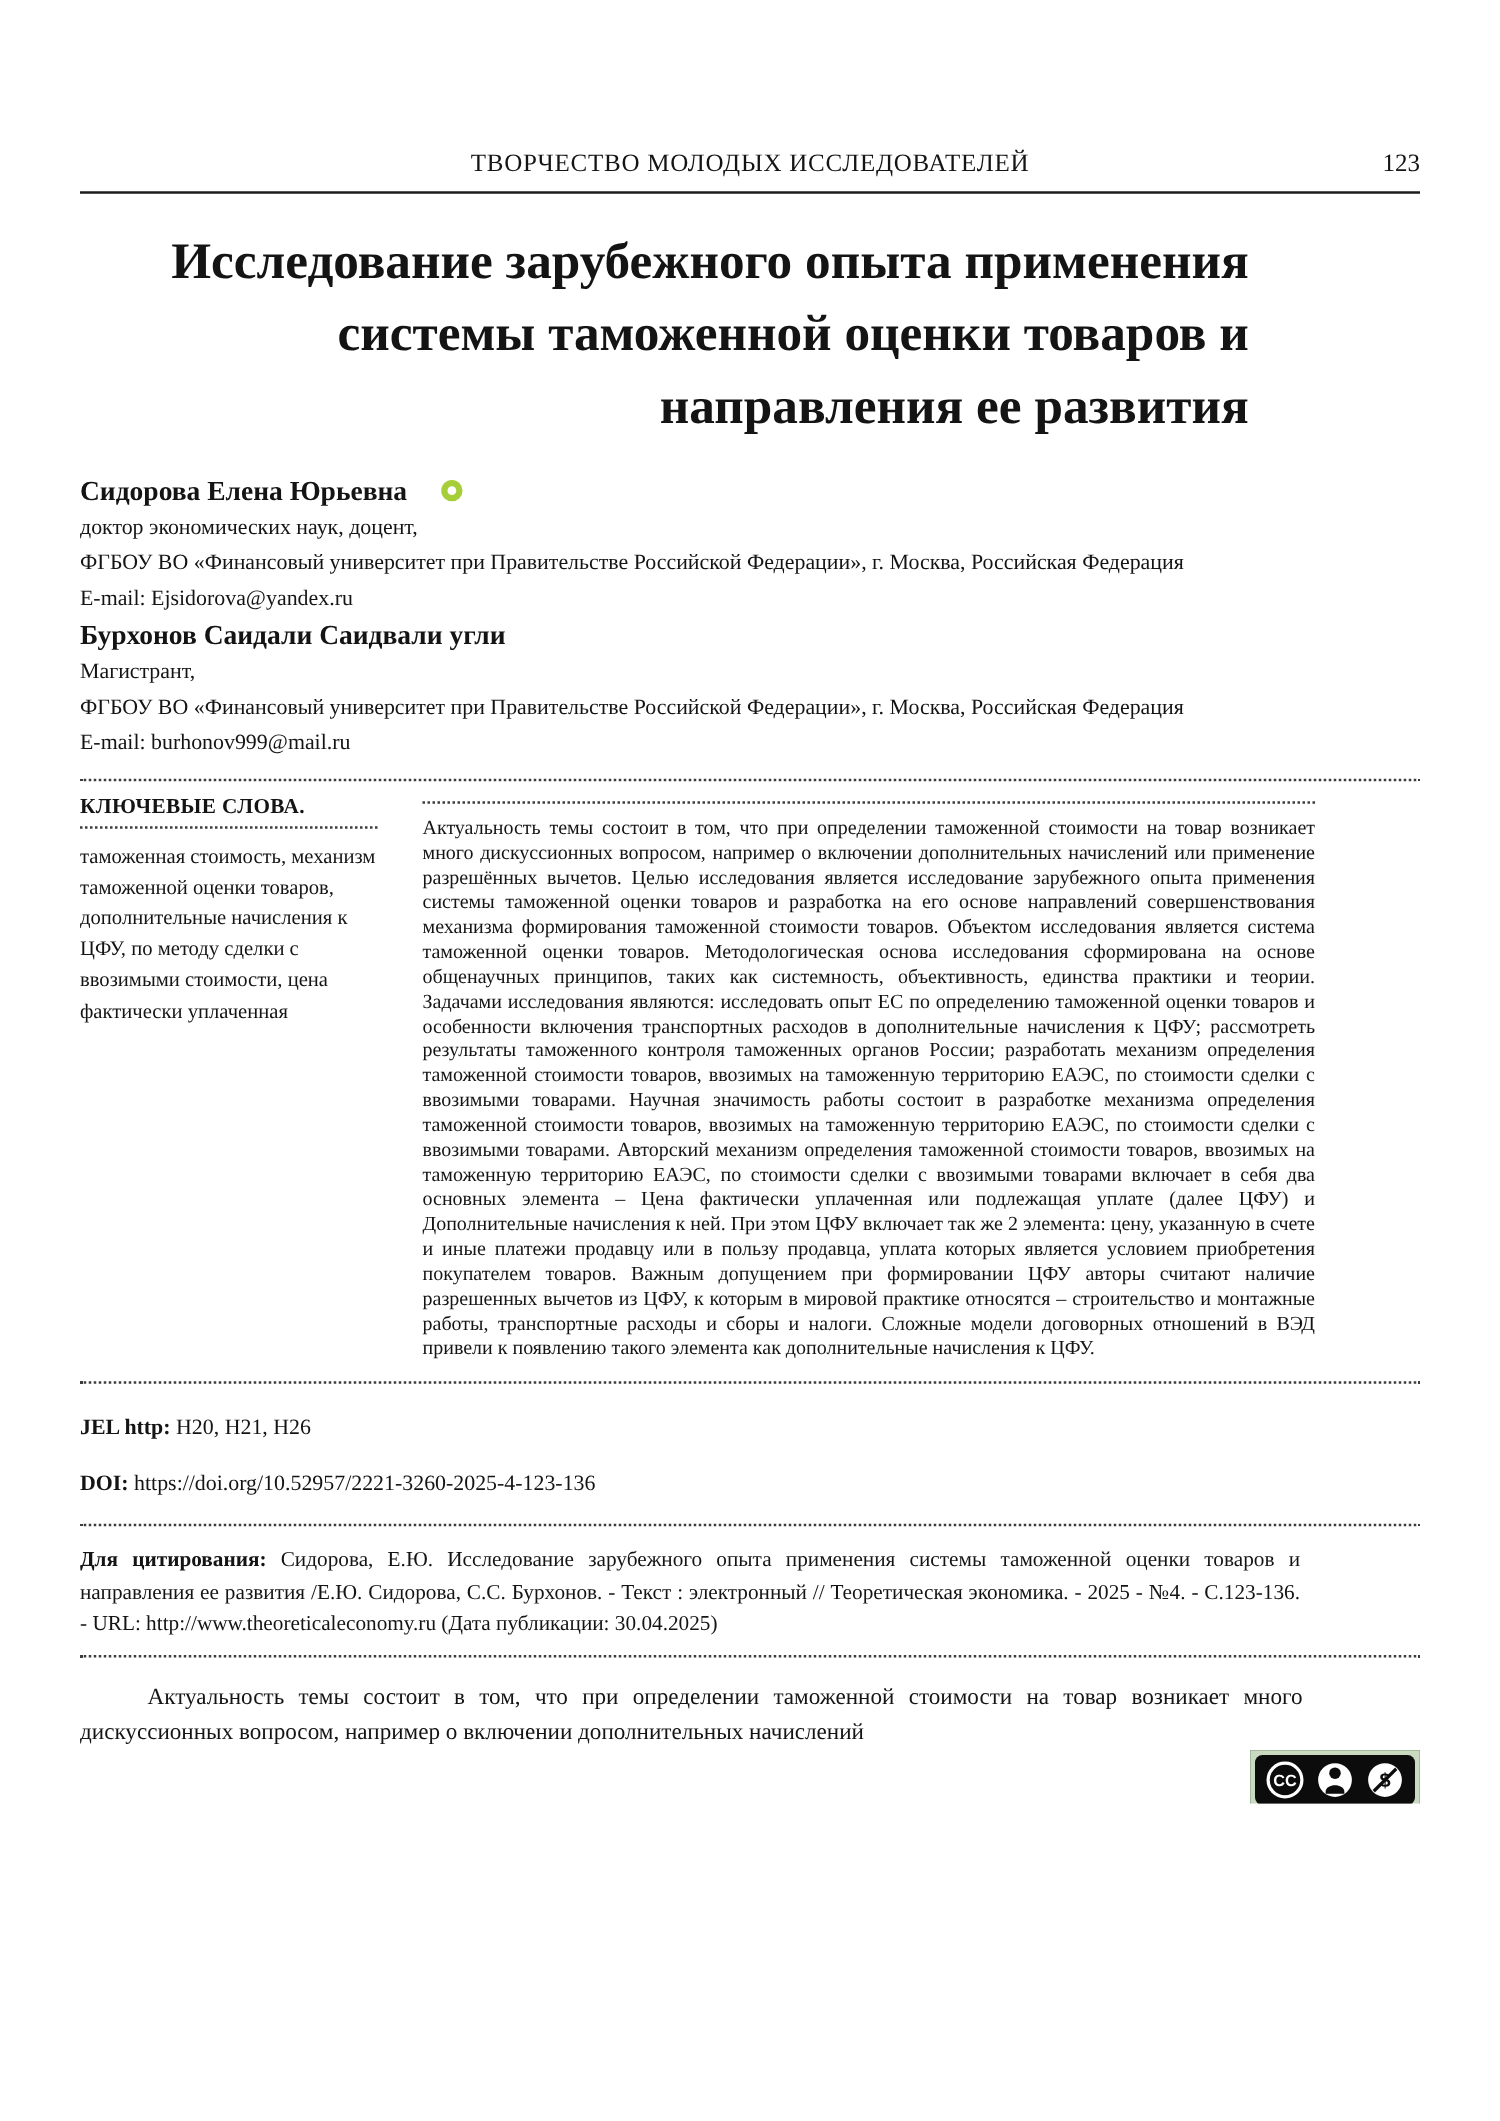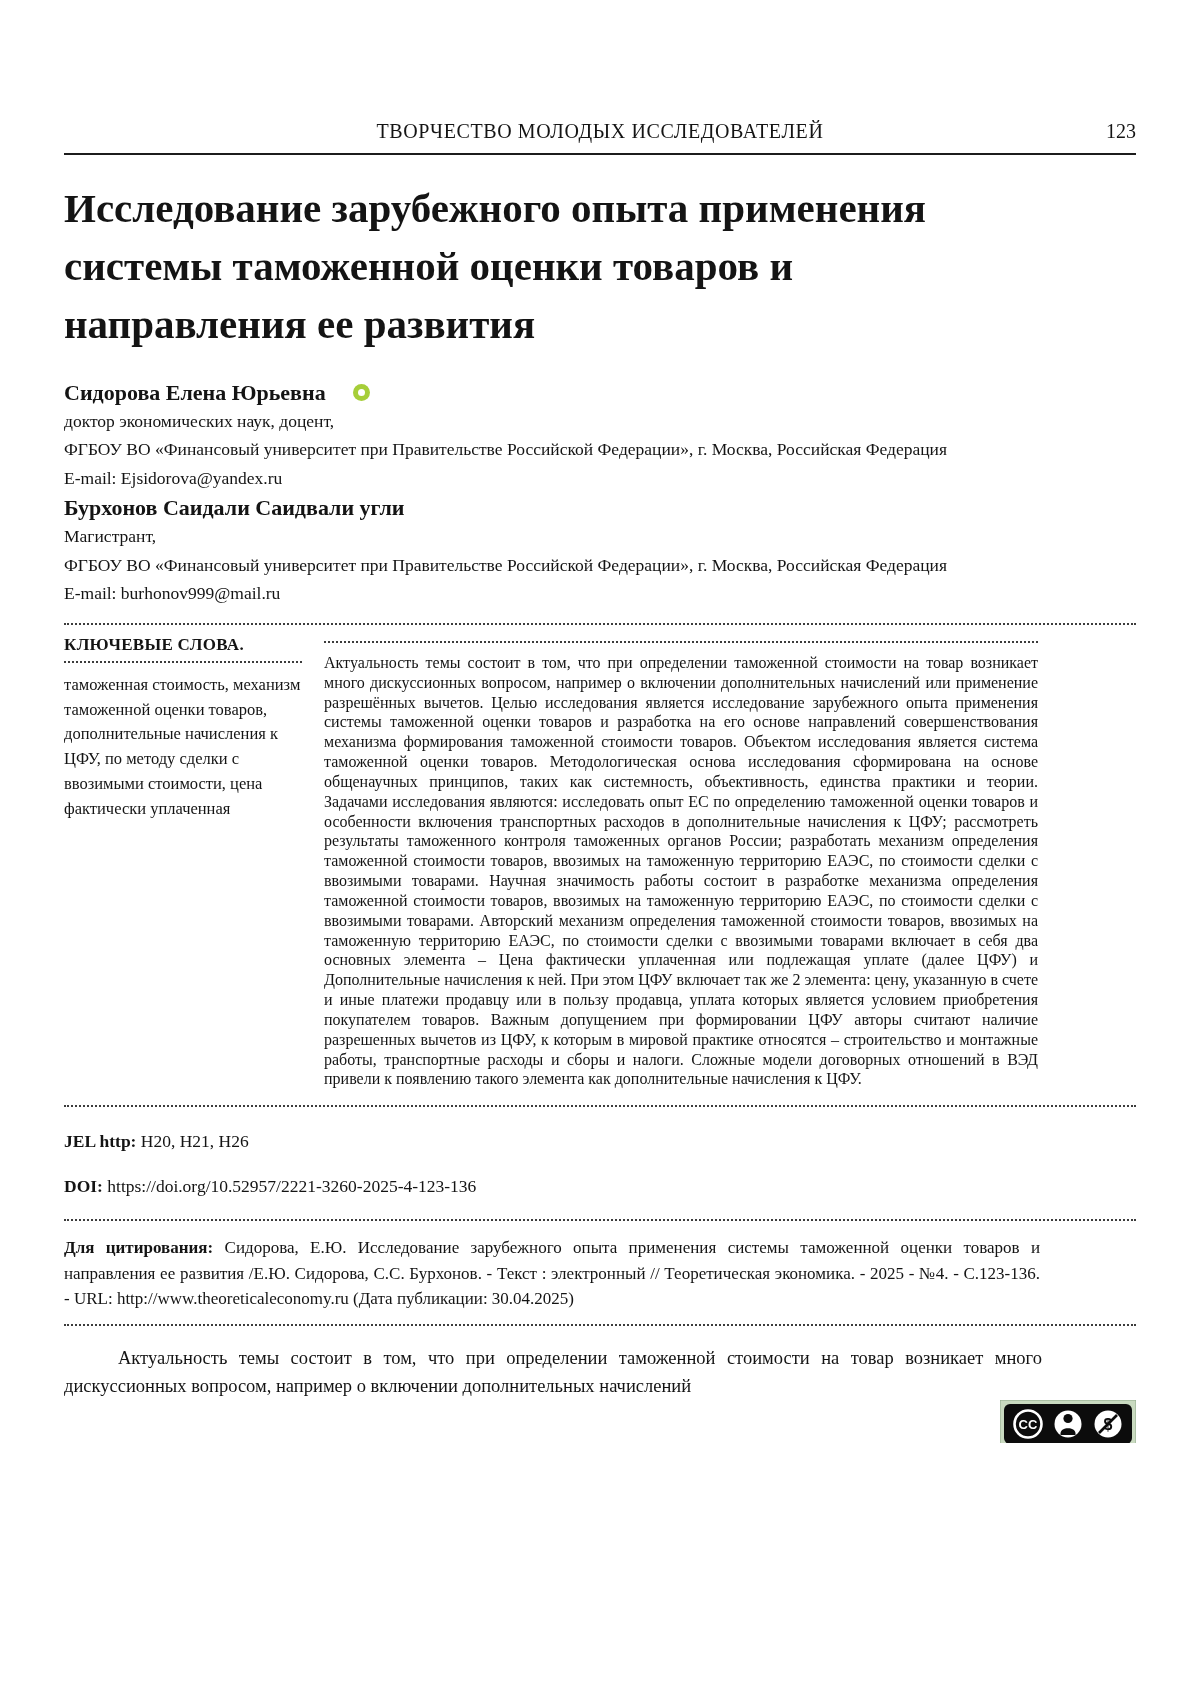--- a/index.html
+++ b/index.html
@@ -11,33 +11,33 @@
     color:#141414; background:#ffffff;
     overflow:hidden;
   }
   
   .running-head { position:relative; margin-top:120px; text-align:center; }
   .rh-title { font-size:20px; letter-spacing:0.6px; display:inline-block; }
   .rh-page { position:absolute; right:0; top:0; font-size:20px; }
   .rule { border:none; border-top:2.5px solid #1c1c1c; margin:10px 0 0; }
 
   
-  h1.title { font-size:41px; font-weight:700; line-height:1.42; margin:24px 0 0; max-width:935px; }
+  h1.title { font-size:41px; font-weight:700; line-height:1.42; margin:24px 0 0; max-width:935px;text-align:right; }
   .author-name { font-size:22px; font-weight:700; margin-top:26px; display:flex; align-items:center; gap:27px; }
   .author-name.second { margin-top:4px; }
   .orcid { width:17px; height:17px; border-radius:50%; background:#A6CE39; position:relative; flex:0 0 auto; }
   .orcid::after { content:""; position:absolute; left:5px; top:5px; width:7px; height:7px; border-radius:50%; background:#ffffff; }
   .info { font-size:17.5px; line-height:1.46; margin:3px 0 0; }
 
   
   .dotted { border-top:2.5px dotted #3c3c3c; height:0; }
   .dotted.full { margin-top:16px; }
 
   
-  .kw-abs-grid { display:grid; grid-template-columns:238px 714px; column-gap:22px; margin-top:10px; }
+  .kw-abs-grid { display:grid; grid-template-columns:238px 714px; column-gap:36px; margin-top:10px; }
   .col-head { font-size:17px; font-weight:700; letter-spacing:0.3px; }
   .head-dotted { border-top:2.5px dotted #3c3c3c; margin-top:6px; }
   .kw-text { font-size:16.5px; line-height:1.5; margin:10px 0 0; }
   .abs-text { font-size:16px; line-height:1.24; text-align:justify; margin:10px 0 0; }
 
   
   .meta { font-size:17.5px; margin:24px 0 0; }
   .meta b { font-weight:700; }
   .citation { font-size:17px; line-height:1.5; text-align:justify; margin:14px 0 0; max-width:976px; }
   .dotted.pre-cite { margin-top:22px; }

